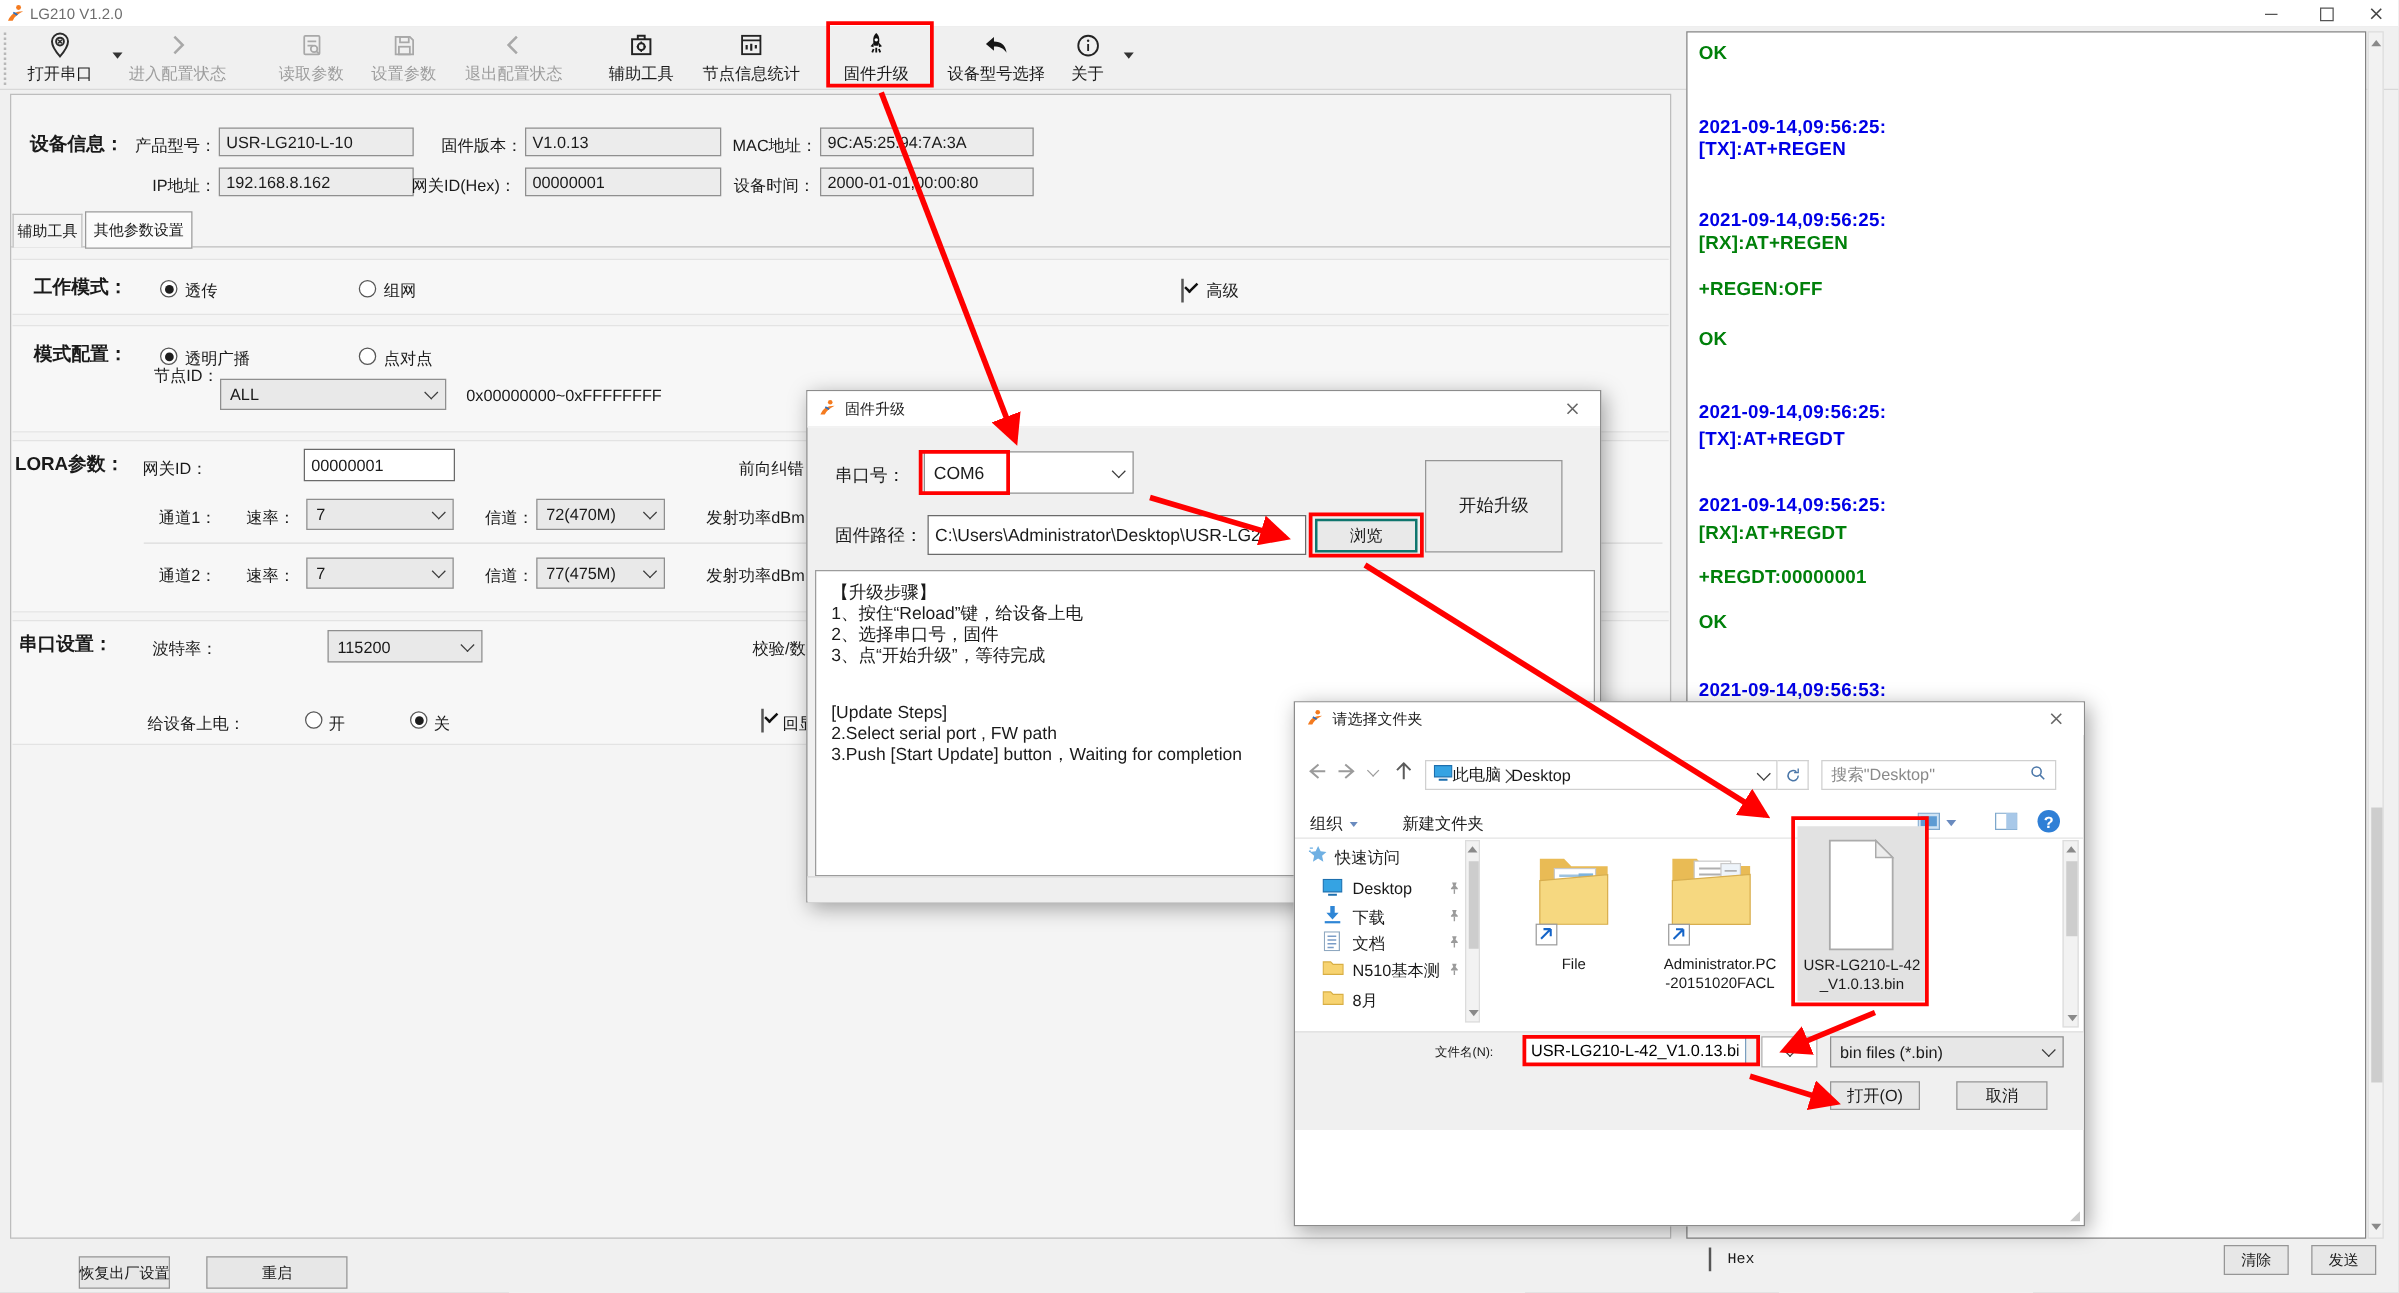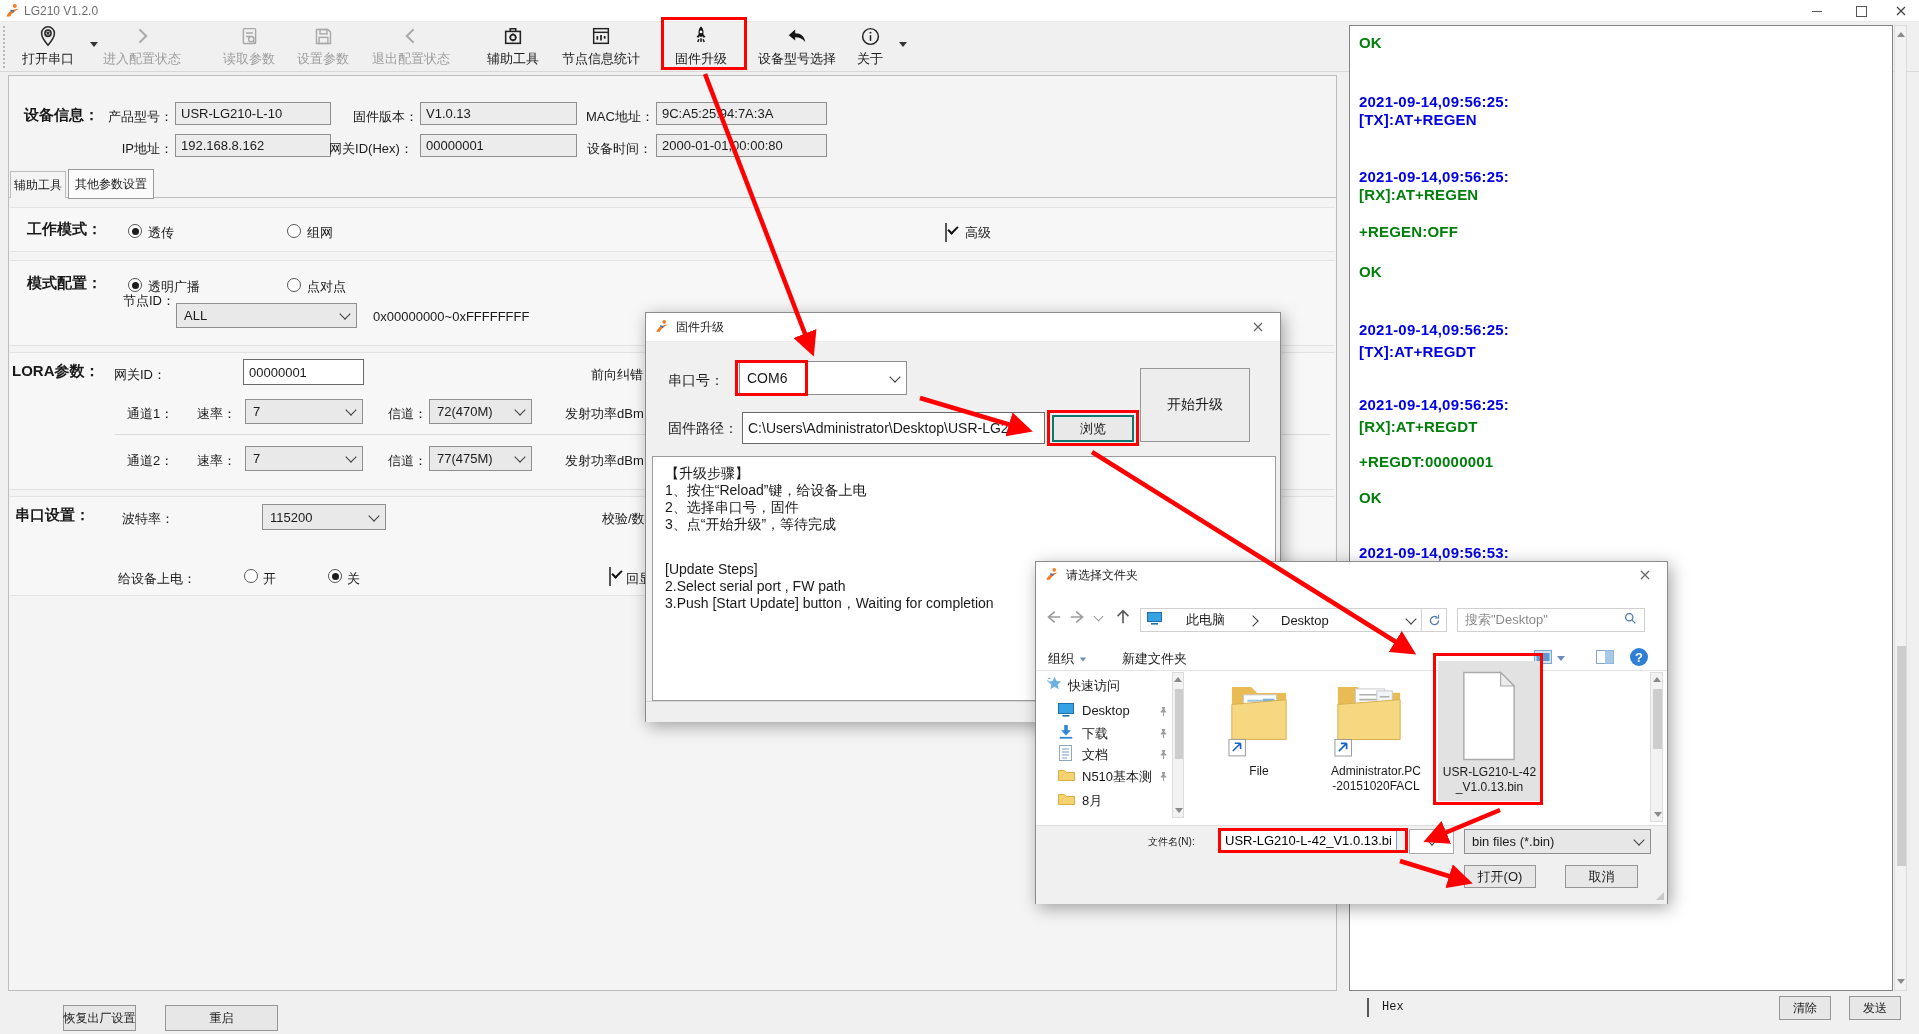--- a/index.html
+++ b/index.html
@@ -383,21 +383,21 @@
       <div>3、点“开始升级”，等待完成</div>
       <div style="height:28px"></div>
       <div>[Update Steps]</div>
       <div>2.Select serial port , FW path</div>
       <div>3.Push [Start Update] button，Waiting for completion</div>
     </div>
     <div class="abs" style="left:0;top:388px;width:634px;height:21px;background:#efefef;border-top:1px solid #d5d5d5"></div>
   </div>
 
   
-  <div class="abs dlg" style="left:1035px;top:561px;width:633px;height:343px;background:#fff;z-index:20">
+  <div class="abs dlg" style="left:1035px;top:561px;width:633px;height:420px;background:#fff;z-index:20">
     <div class="dlg-title" style="height:26px;border-bottom:none">
       <span><svg width="14" height="14" viewBox="0 0 16 16">
             <circle cx="10.5" cy="3.2" r="2.1" fill="#f47b20"></circle>
             <path d="M1.5 14.5C4 9 7.5 6.5 14.5 6.5 10 9 7 11 5.5 14.5z" fill="#f47b20"></path>
             <path d="M6 7.5l3.5 2" stroke="#2a6fc1" stroke-width="1.6"></path>
           </svg></span>
       <span>请选择文件夹</span>
       <span class="xbtn">
           <svg width="10" height="10">
             <path d="M1 1l8 8M9 1l-8 8" stroke="#666" stroke-width="1.3"></path>
@@ -408,21 +408,21 @@
     <span class="abs" style="left:8px;top:46px"><svg width="18" height="18" viewBox="0 0 20 20" fill="none" stroke="#9b9b9b" stroke-width="1.8">
           <path d="M12 4l-7 6 7 6M5 10h13"></path>
         </svg></span>
     <span class="abs" style="left:33px;top:46px"><svg width="18" height="18" viewBox="0 0 20 20" fill="none" stroke="#9b9b9b" stroke-width="1.8">
           <path d="M8 4l7 6-7 6M15 10H2"></path>
         </svg></span>
     <span class="abs chev" style="left:59px;top:54px;border-color:#9b9b9b"></span>
     <span class="abs" style="left:78px;top:46px"><svg width="18" height="18" viewBox="0 0 20 20" fill="none" stroke="#5b5b5b" stroke-width="1.8">
           <path d="M10 17V4M4 9l6-6 6 6"></path>
         </svg></span>
-    <div class="abs" style="left:104px;top:46px;width:282px;height:24px;border:1px solid #d0d0d0;display:flex;align-items:center;font-size:13px;gap:24px;padding:0 6px">
+    <div class="abs" style="left:104px;top:46px;width:282px;height:24px;border:1px solid #d0d0d0;display:flex;align-items:center;font-size:13px;gap:0;padding:0 6px">
       <span><svg width="15" height="13">
             <rect x="0.5" y="0.5" width="14" height="9" fill="#35a3e3" stroke="#1d6fae"></rect>
             <rect x="4" y="11" width="7" height="1.6" fill="#1d6fae"></rect>
           </svg></span>
       <span>此电脑</span>
       <span class="chev" style="transform:rotate(-45deg);margin-top:2px"></span>
       <span>Desktop</span>
       <span class="chev" style="margin-left:auto"></span>
     </div>
     <div class="abs" style="left:386px;top:46px;width:25px;height:24px;border:1px solid #d0d0d0;border-left:none;display:flex;align-items:center;justify-content:center">

